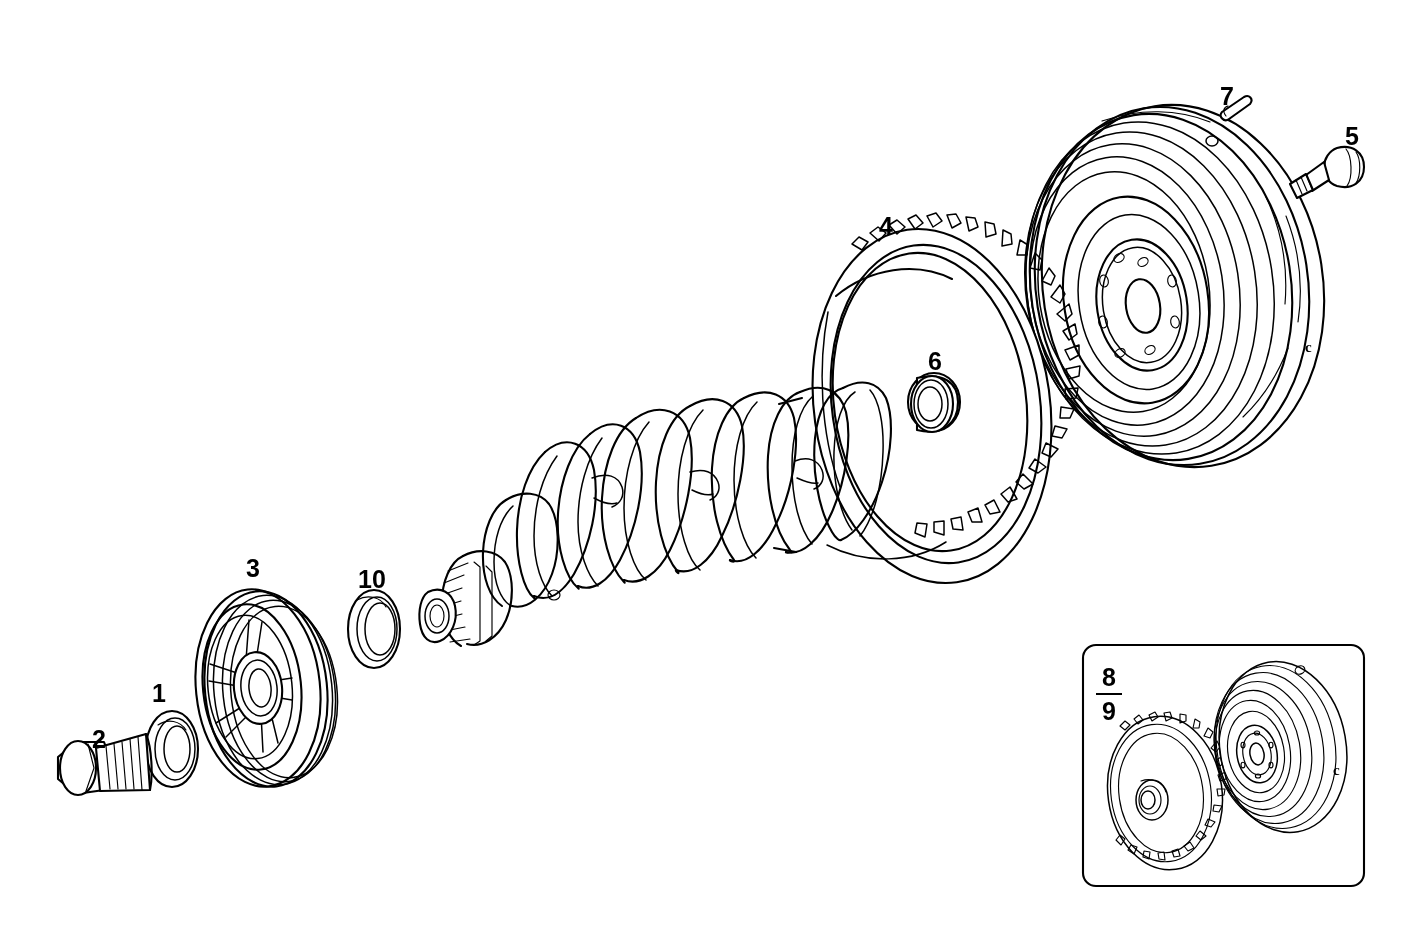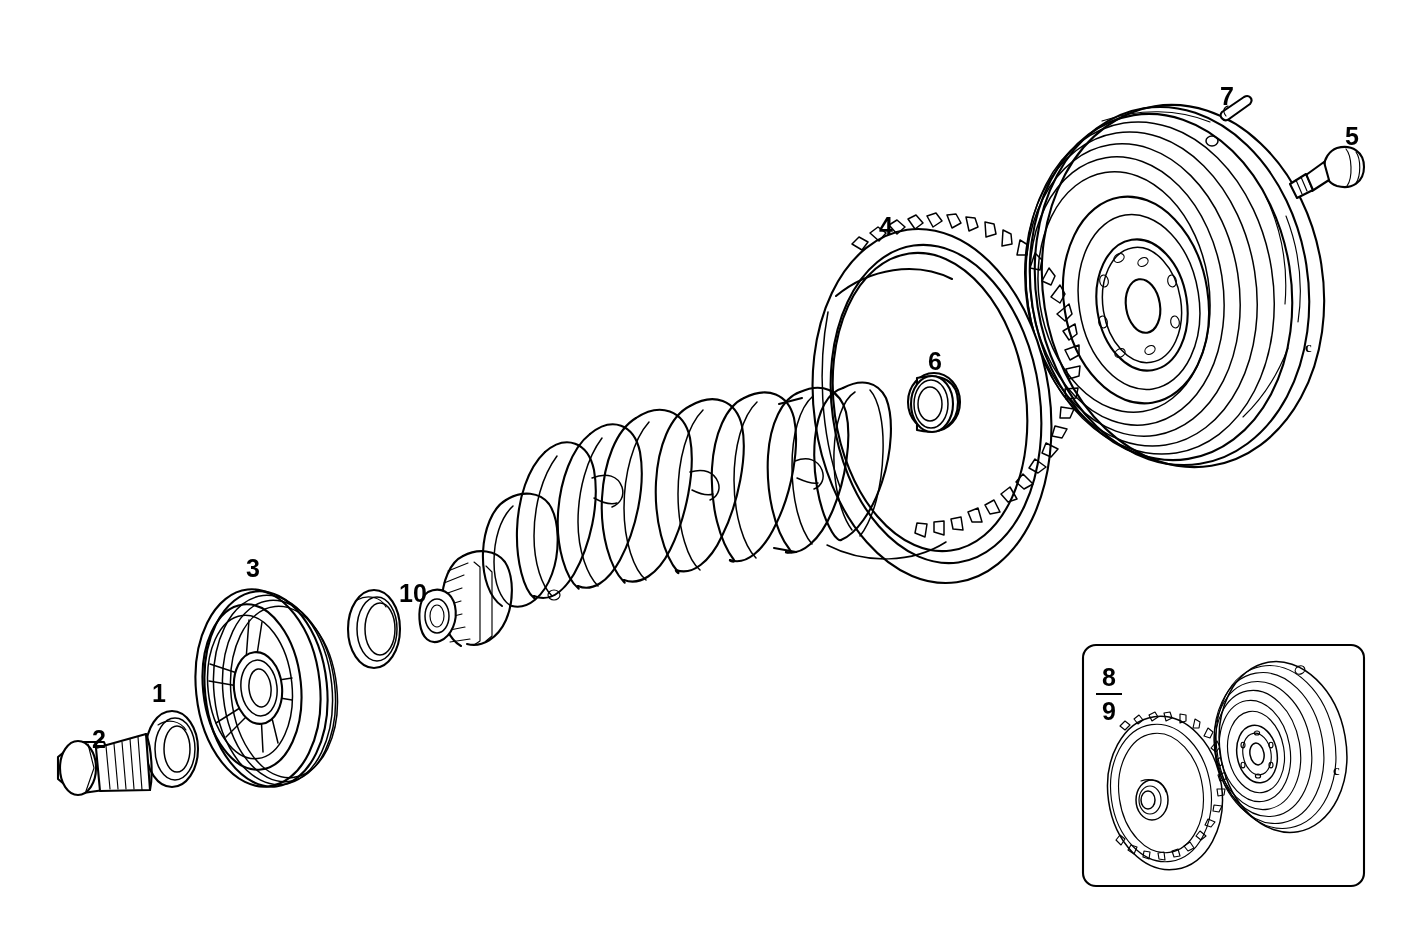--- a/index.html
+++ b/index.html
@@ -438,21 +438,21 @@
 
   </svg>
 
   <div class="callout" style="left:152px; top:681px;">1</div>
   <div class="callout" style="left:92px; top:727px;">2</div>
   <div class="callout" style="left:246px; top:556px;">3</div>
   <div class="callout" style="left:879px; top:214px;">4</div>
   <div class="callout" style="left:1345px; top:124px;">5</div>
   <div class="callout" style="left:928px; top:349px;">6</div>
   <div class="callout" style="left:1220px; top:84px;">7</div>
-  <div class="callout" style="left:358px; top:581px;margin-left:41px;">10</div>
+  <div class="callout" style="left:358px; top:567px;">10</div>
 
   <div class="inset-frac" style="left:1096px; top:664px;">
     <span class="num">8</span>
     <span class="bar"></span>
     <span class="den">9</span>
   </div>
 
   <div class="mark-c" style="left:1305px; top:339px;">c</div>
   <div class="mark-c" style="left:1333px; top:762px;">c</div>
 

